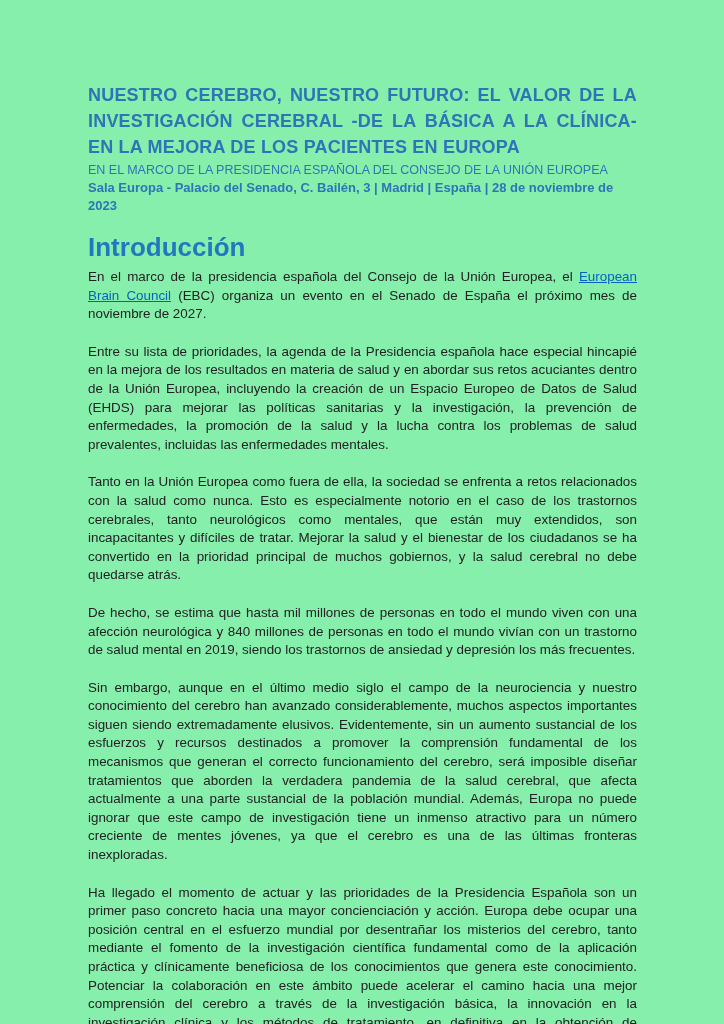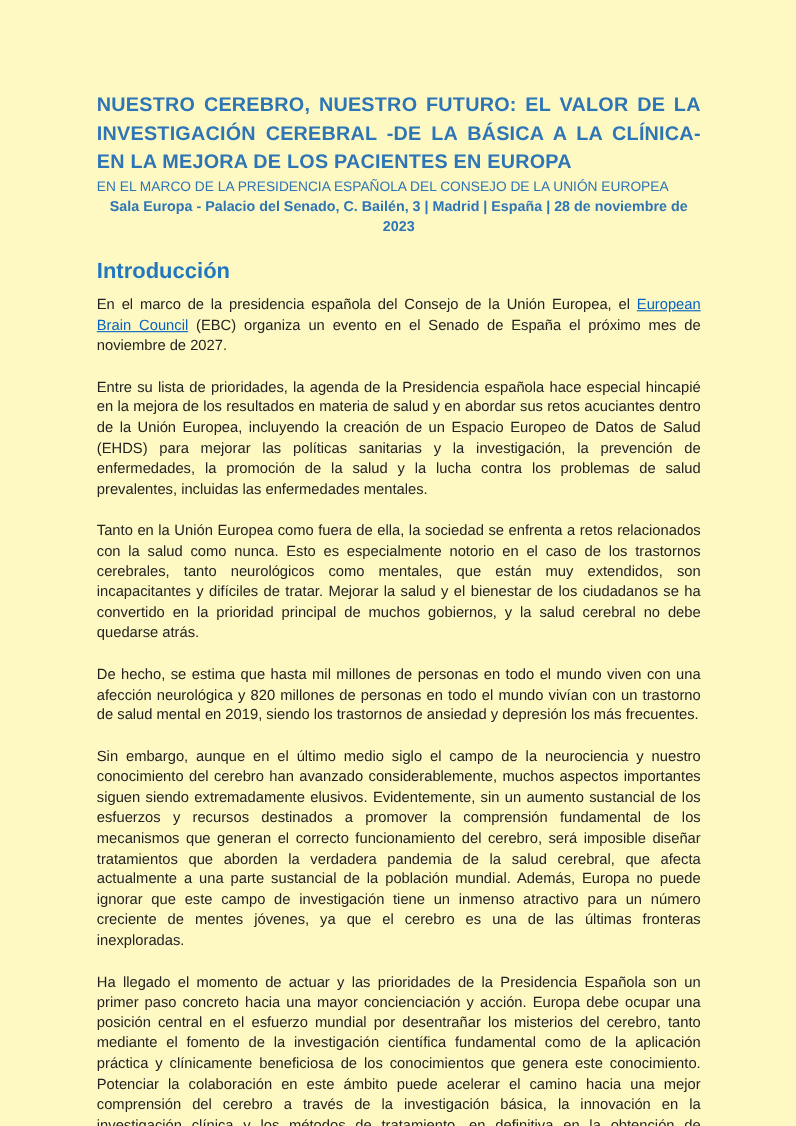--- a/index.html
+++ b/index.html
@@ -4,21 +4,21 @@
 <style>
   html, body {
     margin: 0;
     padding: 0;
     background: #ffffff;
   }
   .page {
     position: relative;
     width: 724px;
     height: 1024px;
-    background: #fef9c3;
+    background: #86efac;
     overflow: hidden;
     font-family: "Liberation Sans", sans-serif;
   }
   .content {
     position: absolute;
     left: 88px;
     top: 82px;
     width: 549px;
   }
   .doc-title {
@@ -36,25 +36,24 @@
     font-weight: normal;
     line-height: 17px;
     margin: 0;
   }
   .doc-eventline {
     color: #2e75b6;
     font-size: 13px;
     font-weight: bold;
     line-height: 18px;
     margin: 0 0 0 0;
-    text-align: center;
   }
   .section-heading {
     color: #2178be;
-    font-size: 20px;
+    font-size: 26px;
     font-weight: bold;
     line-height: 30px;
     margin: 17px 0 6px 0;
   }
   .body-para {
     color: #222222;
     font-size: 13.4px;
     line-height: 18.6px;
     text-align: justify;
     margin: 0 0 19px 0;
@@ -78,20 +77,20 @@
     <div class="doc-eventline">Sala Europa - Palacio del Senado, C. Bailén, 3 | Madrid | España | 28 de noviembre de 2023</div>
 
     <h2 class="section-heading">Introducción</h2>
 
     <p class="body-para"><span>En el marco de la presidencia española del Consejo de la Unión Europea, el </span><a>European Brain Council</a><span> (EBC) organiza un evento en el Senado de España el próximo mes de noviembre de 2027.</span></p>
 
     <p class="body-para">Entre su lista de prioridades, la agenda de la Presidencia española hace especial hincapié en la mejora de los resultados en materia de salud y en abordar sus retos acuciantes dentro de la Unión Europea, incluyendo la creación de un Espacio Europeo de Datos de Salud (EHDS) para mejorar las políticas sanitarias y la investigación, la prevención de enfermedades, la promoción de la salud y la lucha contra los problemas de salud prevalentes, incluidas las enfermedades mentales.</p>
 
     <p class="body-para">Tanto en la Unión Europea como fuera de ella, la sociedad se enfrenta a retos relacionados con la salud como nunca. Esto es especialmente notorio en el caso de los trastornos cerebrales, tanto neurológicos como mentales, que están muy extendidos, son incapacitantes y difíciles de tratar. Mejorar la salud y el bienestar de los ciudadanos se ha convertido en la prioridad principal de muchos gobiernos, y la salud cerebral no debe quedarse atrás.</p>
 
-    <p class="body-para">De hecho, se estima que hasta mil millones de personas en todo el mundo viven con una afección neurológica y 820 millones de personas en todo el mundo vivían con un trastorno de salud mental en 2019, siendo los trastornos de ansiedad y depresión los más frecuentes.</p>
+    <p class="body-para">De hecho, se estima que hasta mil millones de personas en todo el mundo viven con una afección neurológica y 840 millones de personas en todo el mundo vivían con un trastorno de salud mental en 2019, siendo los trastornos de ansiedad y depresión los más frecuentes.</p>
 
     <p class="body-para">Sin embargo, aunque en el último medio siglo el campo de la neurociencia y nuestro conocimiento del cerebro han avanzado considerablemente, muchos aspectos importantes siguen siendo extremadamente elusivos. Evidentemente, sin un aumento sustancial de los esfuerzos y recursos destinados a promover la comprensión fundamental de los mecanismos que generan el correcto funcionamiento del cerebro, será imposible diseñar tratamientos que aborden la verdadera pandemia de la salud cerebral, que afecta actualmente a una parte sustancial de la población mundial. Además, Europa no puede ignorar que este campo de investigación tiene un inmenso atractivo para un número creciente de mentes jóvenes, ya que el cerebro es una de las últimas fronteras inexploradas.</p>
 
     <p class="body-para">Ha llegado el momento de actuar y las prioridades de la Presidencia Española son un primer paso concreto hacia una mayor concienciación y acción. Europa debe ocupar una posición central en el esfuerzo mundial por desentrañar los misterios del cerebro, tanto mediante el fomento de la investigación científica fundamental como de la aplicación práctica y clínicamente beneficiosa de los conocimientos que genera este conocimiento. Potenciar la colaboración en este ámbito puede acelerar el camino hacia una mejor comprensión del cerebro a través de la investigación básica, la innovación en la investigación clínica y los métodos de tratamiento, en definitiva en la obtención de resultados eficaces en beneficio de las personas que viven con enfermedades cerebrales o están afectadas por ellas.</p>
 
   </div>
 </div>
 
 </body></html>

